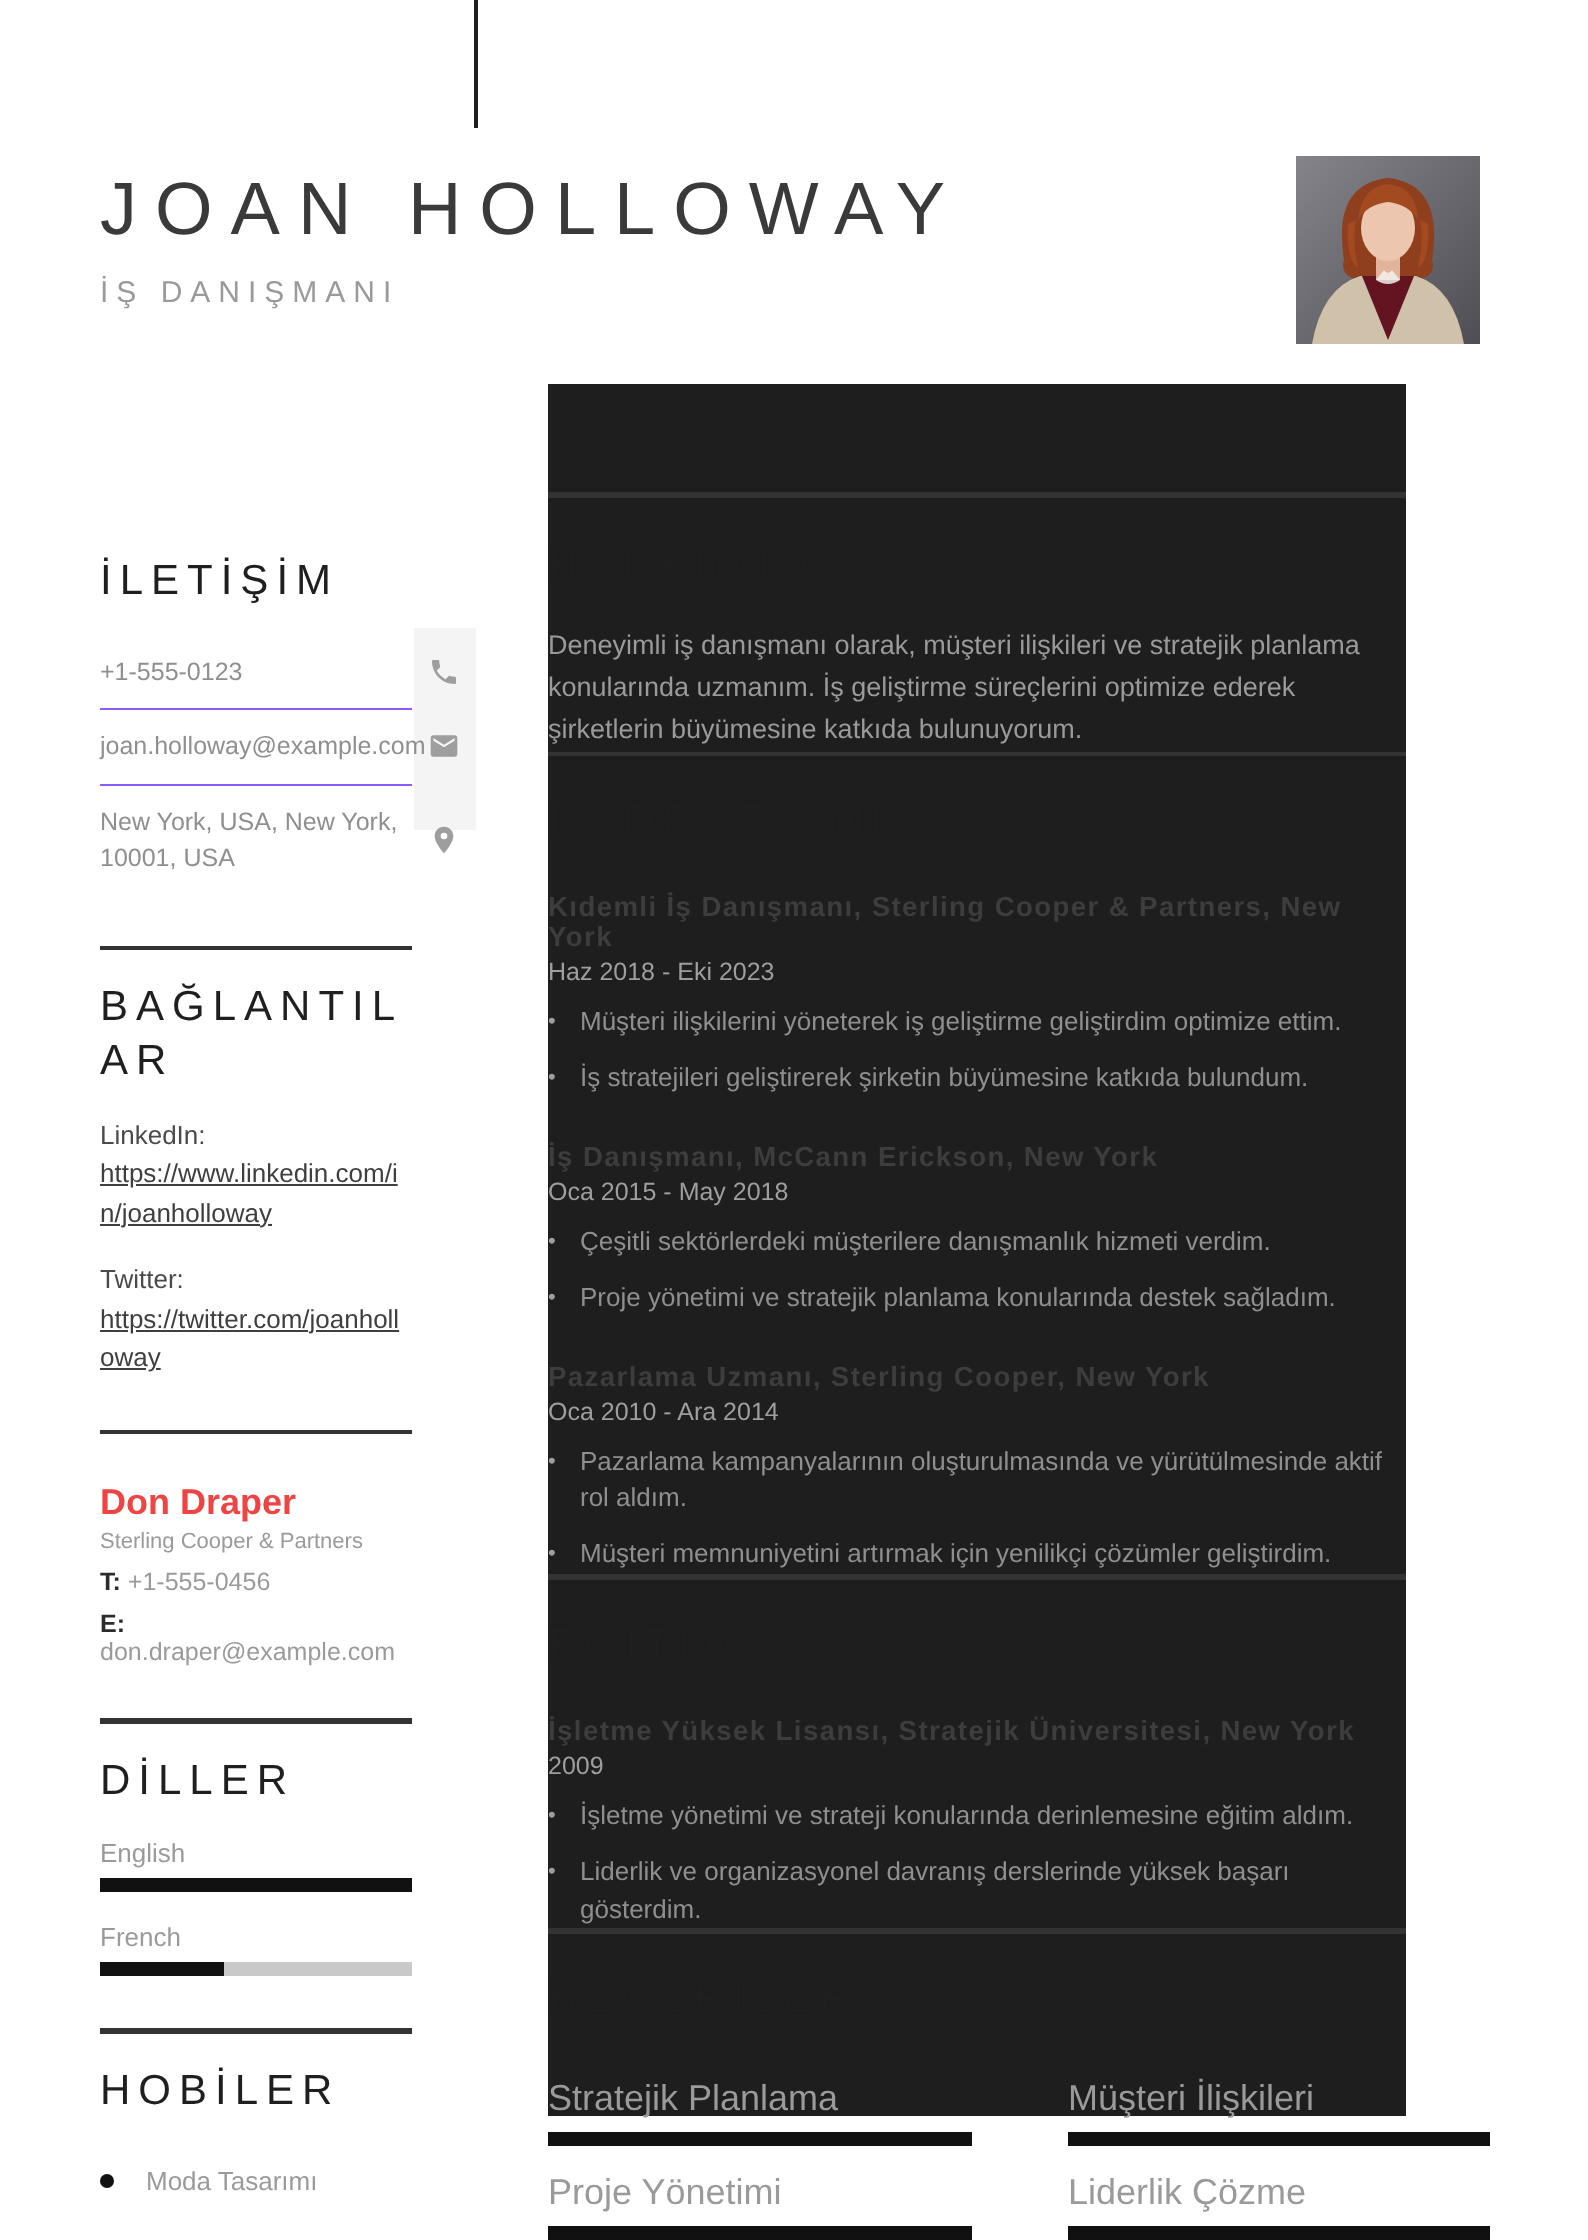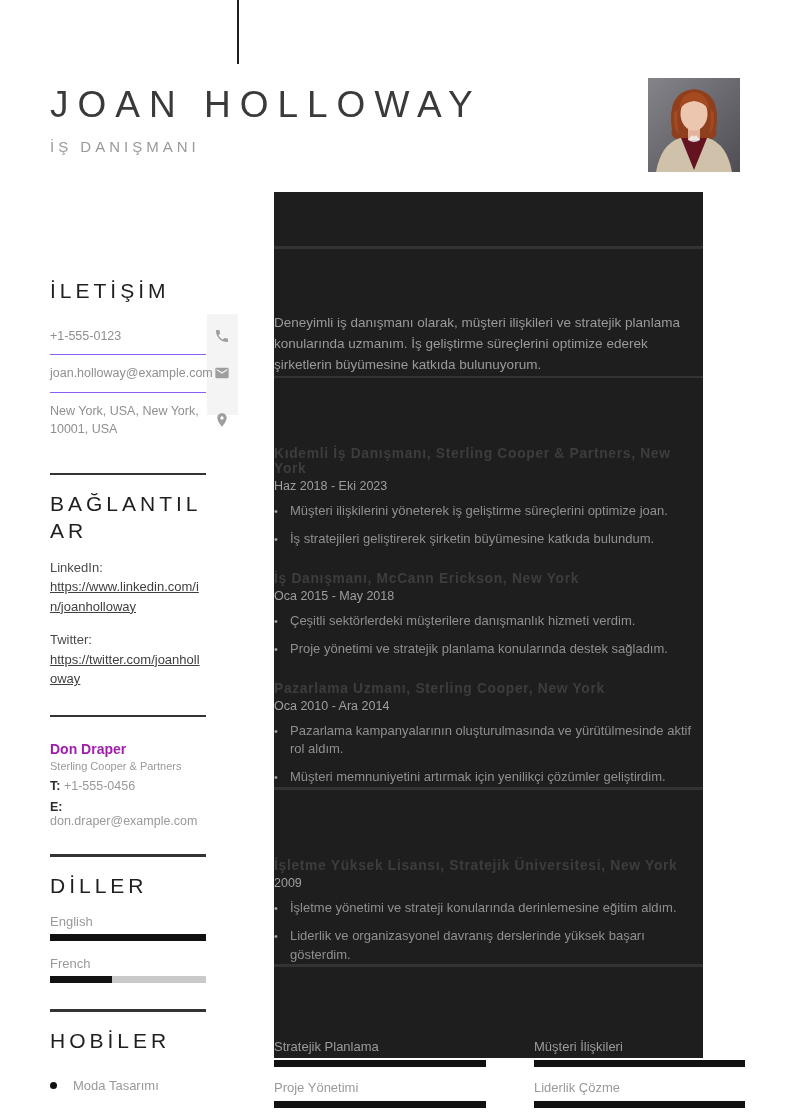--- a/index.html
+++ b/index.html
@@ -34,21 +34,21 @@
   .row-icon { position:absolute; left:164px; top:50%; transform:translateY(-50%); width:16px; height:16px; }
   .row-icon svg { display:block; width:16px; height:16px; fill:#9e9e9e; }
 
   .links-sec .heading { margin-top:16px; overflow-wrap:anywhere; }
   .link-group { margin-top:14px; font-size:13px; line-height:1.5; }
   .link-label { color:#4a4a4a; }
   .link-url { color:#3f3f3f; text-decoration:underline; overflow-wrap:anywhere; display:block; }
   .links-sec, .ref-sec, .lang-sec, .hob-sec { margin-top:26px; }
   .links-sec .rule, .ref-sec .rule, .lang-sec .rule, .hob-sec .rule { margin-bottom:16px; }
 
-  .ref-name { font-size:14px; font-weight:bold; color:#a21caf; margin-top:24px; }
+  .ref-name { font-size:18px; font-weight:bold; color:#ef4444; margin-top:24px; }
   .ref-company { font-size:11px; color:#9a9a9a; margin-top:3px; }
   .ref-line { font-size:12.5px; color:#9a9a9a; margin-top:7px; }
   .ref-line .lbl { font-weight:bold; color:#2c2c2c; }
 
   .lang-item { margin-top:15px; }
   .lang-name { font-size:13px; color:#9a9a9a; margin-bottom:5px; }
   .bar-track { height:7px; background:#c9c9c9; width:100%; }
   .bar-fill { height:7px; background:#111; }
 
   .hobby-row { display:flex; align-items:center; margin-top:24px; font-size:13px; color:#9a9a9a; }
@@ -63,21 +63,21 @@
   .exp-head { margin-top:20px; }
   .job { margin-top:22px; }
   .job-title { font-size:13.8px; font-weight:bold; letter-spacing:0.7px; color:#3d3d3d; }
   .job-dates { font-size:12.5px; color:#9e9e9e; margin-top:3px; }
   .blist { margin-top:9px; }
   .bullet { display:flex; font-size:13px; color:#8f8f8f; line-height:1.45; margin-top:9px; }
   .bullet .bdot { flex:0 0 auto; width:16px; color:#9e9e9e; font-size:11px; padding-top:2px; }
   .bullet .bdot::before { content:"•"; }
 
   .skills-grid { display:grid; grid-template-columns:212px 211px; column-gap:48px; row-gap:13px; margin-top:26px; }
-  .skill-name { font-size:13px; color:#9a9a9a; margin-bottom:6px; }
+  .skill-name { font-size:18px; color:#9a9a9a; margin-bottom:6px; }
 </style>
 </head>
 <body>
 
 <div class="page">
 
   <div class="vline top"></div>
   <div class="vline main"></div>
 
   <div class="header">
@@ -203,21 +203,21 @@
 
     <hr class="rule sec-gap">
     <div class="heading exp-head">İŞ DENEYİMİ</div>
 
     <div class="job">
       <div class="job-title">Kıdemli İş Danışmanı, Sterling Cooper &amp; Partners, New York</div>
       <div class="job-dates">Haz 2018 - Eki 2023</div>
       <div class="blist">
         <div class="bullet">
             <span class="bdot"></span>
-            <span>Müşteri ilişkilerini yöneterek iş geliştirme süreçlerini optimize joan.</span>
+            <span>Müşteri ilişkilerini yöneterek iş geliştirme geliştirdim optimize ettim.</span>
           </div>
         <div class="bullet">
             <span class="bdot"></span>
             <span>İş stratejileri geliştirerek şirketin büyümesine katkıda bulundum.</span>
           </div>
       </div>
     </div>
 
     <div class="job">
       <div class="job-title">İş Danışmanı, McCann Erickson, New York</div>

